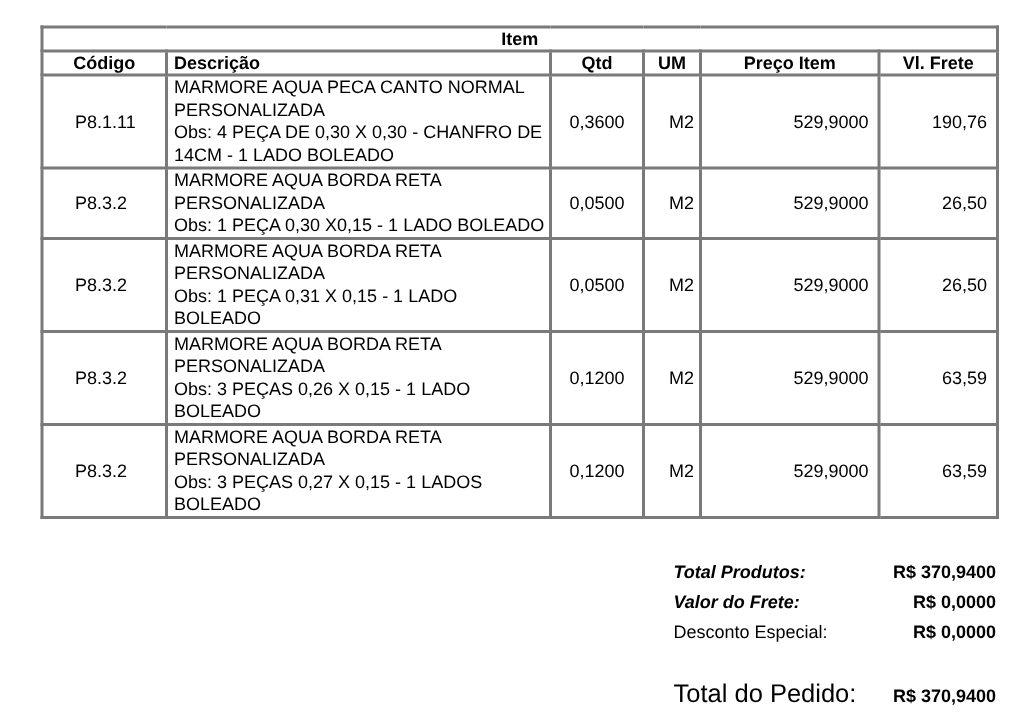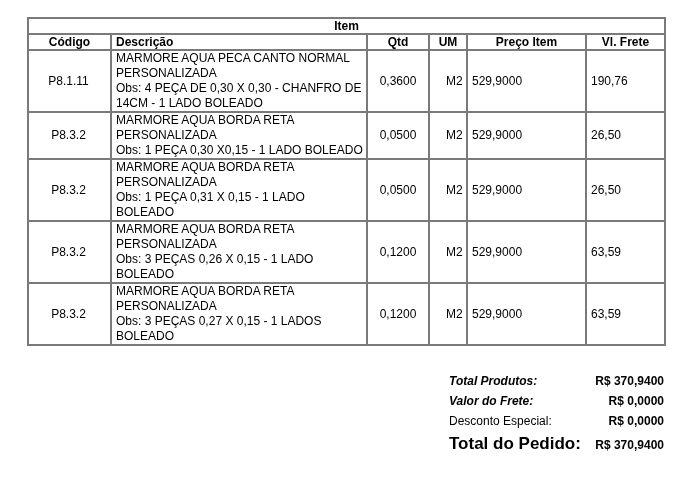--- a/index.html
+++ b/index.html
@@ -1,29 +1,29 @@
 <!DOCTYPE html>
 <html><head>
 <meta charset="utf-8">
 <style>
   html, body { margin:0; padding:0; background:#fff; }
   body { width:684px; height:477px; position:relative; font-family:"Liberation Sans", sans-serif; font-size:12px; color:#000; }
   table.items { position:absolute; left:27px; top:17px; width:637px; border-collapse:collapse; border:2px solid #7a7a7a; table-layout:fixed; }
   table.items th, table.items td { border:2px solid #7a7a7a; padding:0 4px; vertical-align:middle; line-height:15px;margin-top:33px; }
   table.items th { font-weight:bold; text-align:center; height:14px; line-height:14px; }
-  table.items td.code { padding-left:2px;text-align:center; }
-  table.items td.num { text-align:left; padding-right:6px; }
+  table.items td.code { padding-left:21px; }
+  table.items td.num { text-align:right; padding-right:6px; }
   table.items td.qtd { text-align:center; }
   table.items td.um { padding-left:16px;text-align:center; }
   .summary { position:absolute; left:449px; top:374px; width:215px; }
   .srow { display:flex; justify-content:space-between; align-items:baseline; height:20px; }
   .srow .lbl { font-size:12px; }
   .srow .val { font-size:12px; font-weight:bold; }
   .b { font-weight:bold;font-style:italic; }
-  .big .lbl { font-size:17px; font-weight:bold; }
+  .big .lbl { font-size:17px; font-weight:normal;margin-top:19px; }
   .big { height:24px; }
 </style>
 </head>
 <body>
 
 <table class="items">
   <colgroup>
     <col style="width:83px">
       <col style="width:256px">
       <col style="width:62px">

